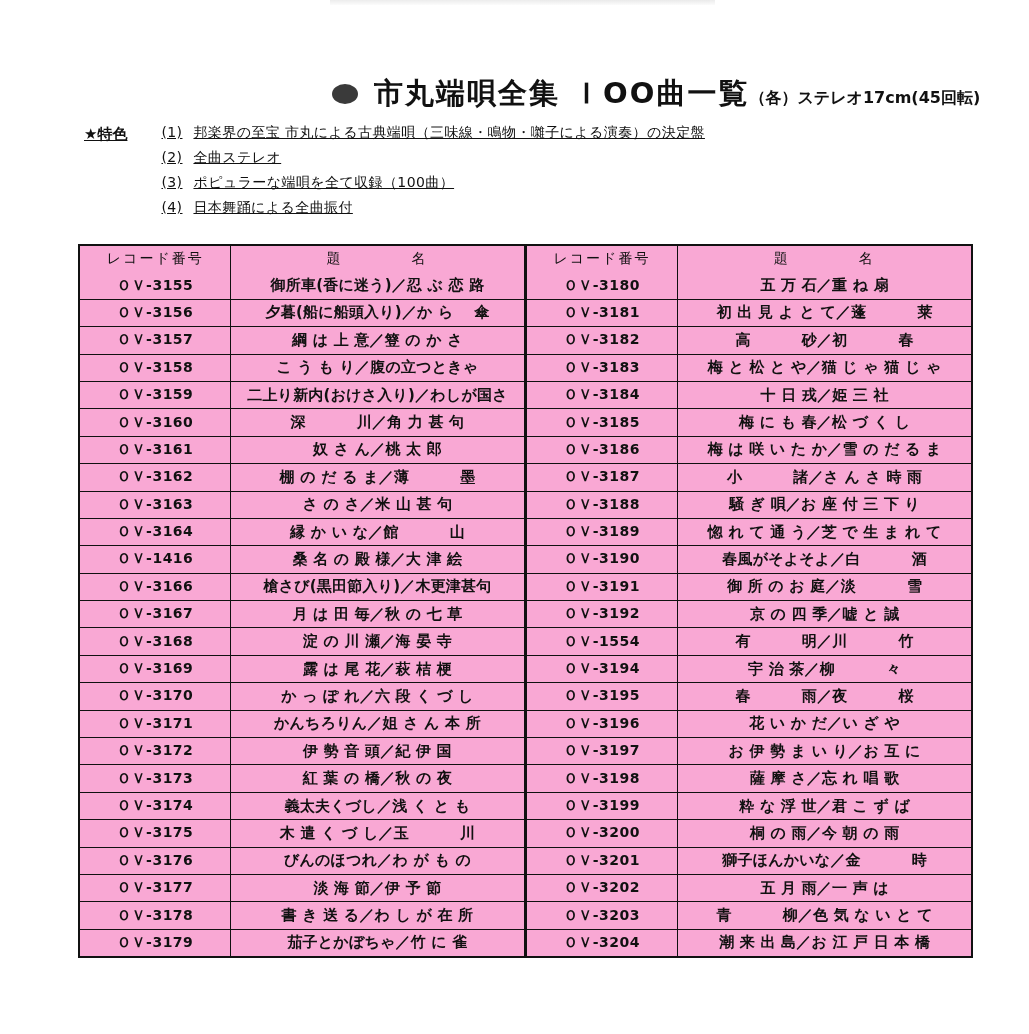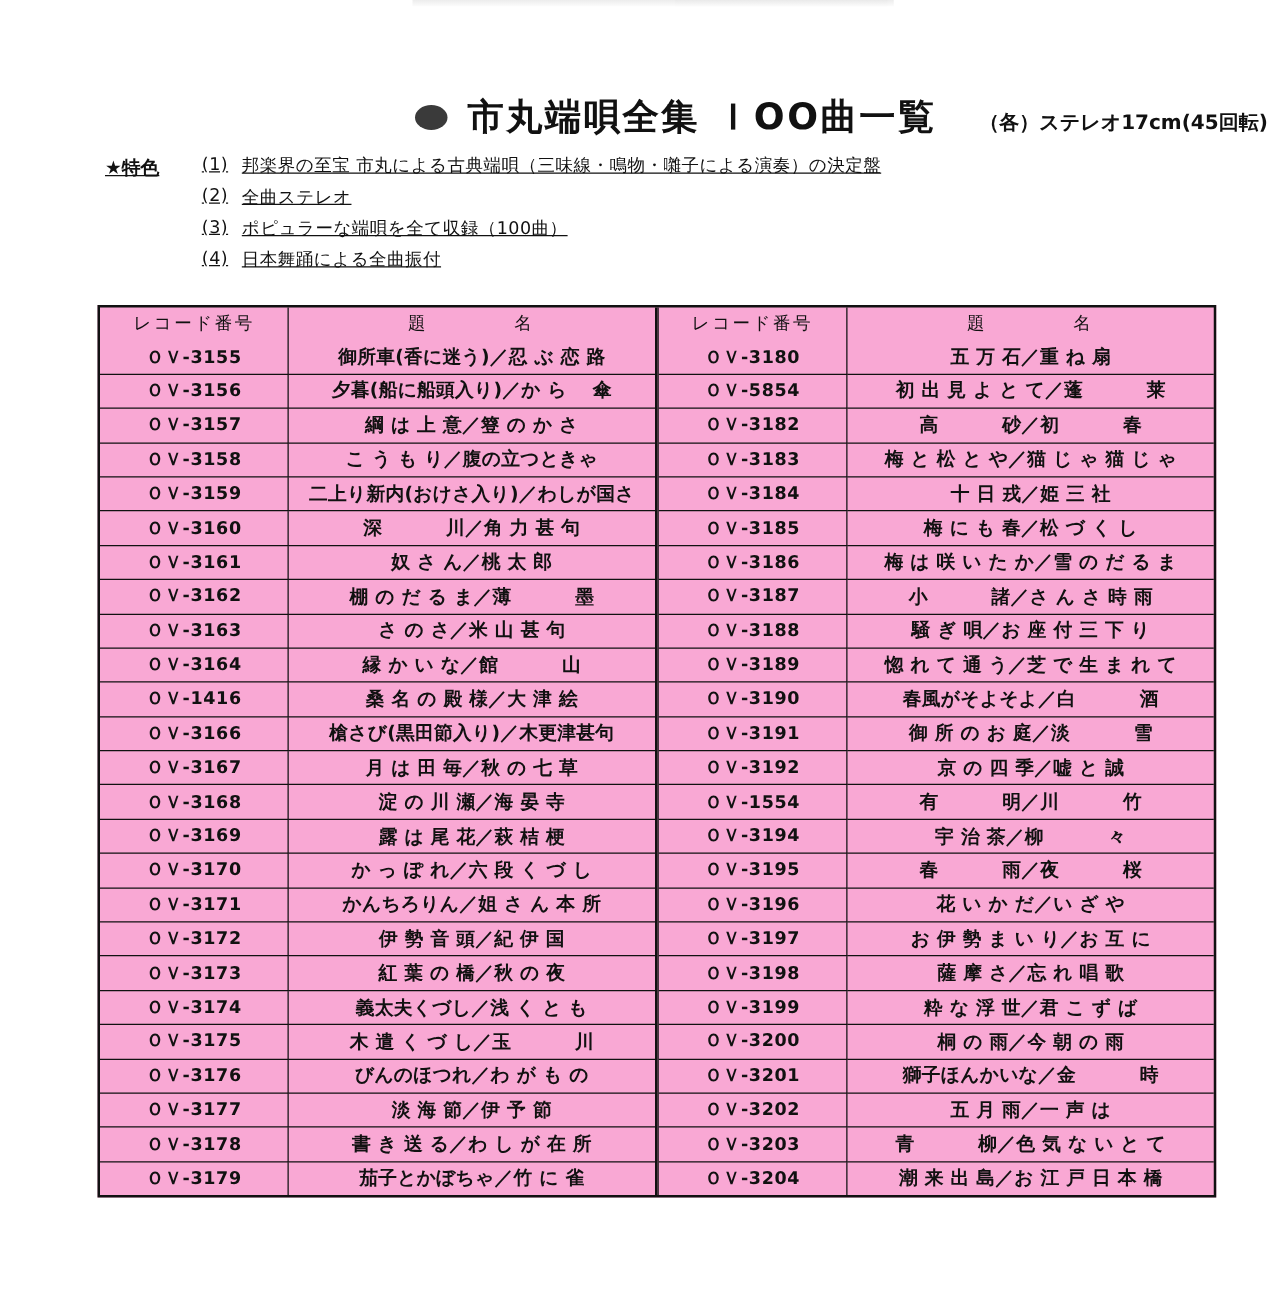--- a/index.html
+++ b/index.html
@@ -57,21 +57,20 @@
     align-self: center;
   }
   .title-main {
     font-size: 29px;
     font-weight: bold;
     letter-spacing: 2px;
     white-space: nowrap;
     font-family: "DejaVu Sans", "Liberation Sans", sans-serif;
   }
   .title-sub {
-    margin-left: 34px;
     font-size: 16px;
     font-weight: bold;
     white-space: nowrap;
     letter-spacing: 0px;
     text-align: center;
   }
 
   
   .features {
     position: absolute;
@@ -337,21 +336,21 @@
             <th class="col-num">レコード番号</th>
             <th class="col-title">題　　　　名</th>
           </tr>
         </thead>
         <tbody id="right-body">
             <tr>
               <td class="col-num"><span class="rec-id">ＯＶ-3180</span></td>
               <td class="col-title"><span class="song">五 万 石／重 ね 扇</span></td>
             </tr>
             <tr>
-              <td class="col-num"><span class="rec-id">ＯＶ-5854</span></td>
+              <td class="col-num"><span class="rec-id">ＯＶ-3181</span></td>
               <td class="col-title"><span class="song">初 出 見 よ と て／蓬 　　　莱</span></td>
             </tr>
             <tr>
               <td class="col-num"><span class="rec-id">ＯＶ-3182</span></td>
               <td class="col-title"><span class="song">高 　　　砂／初 　　　春</span></td>
             </tr>
             <tr>
               <td class="col-num"><span class="rec-id">ＯＶ-3183</span></td>
               <td class="col-title"><span class="song">梅 と 松 と や／猫 じ ゃ 猫 じ ゃ</span></td>
             </tr>

